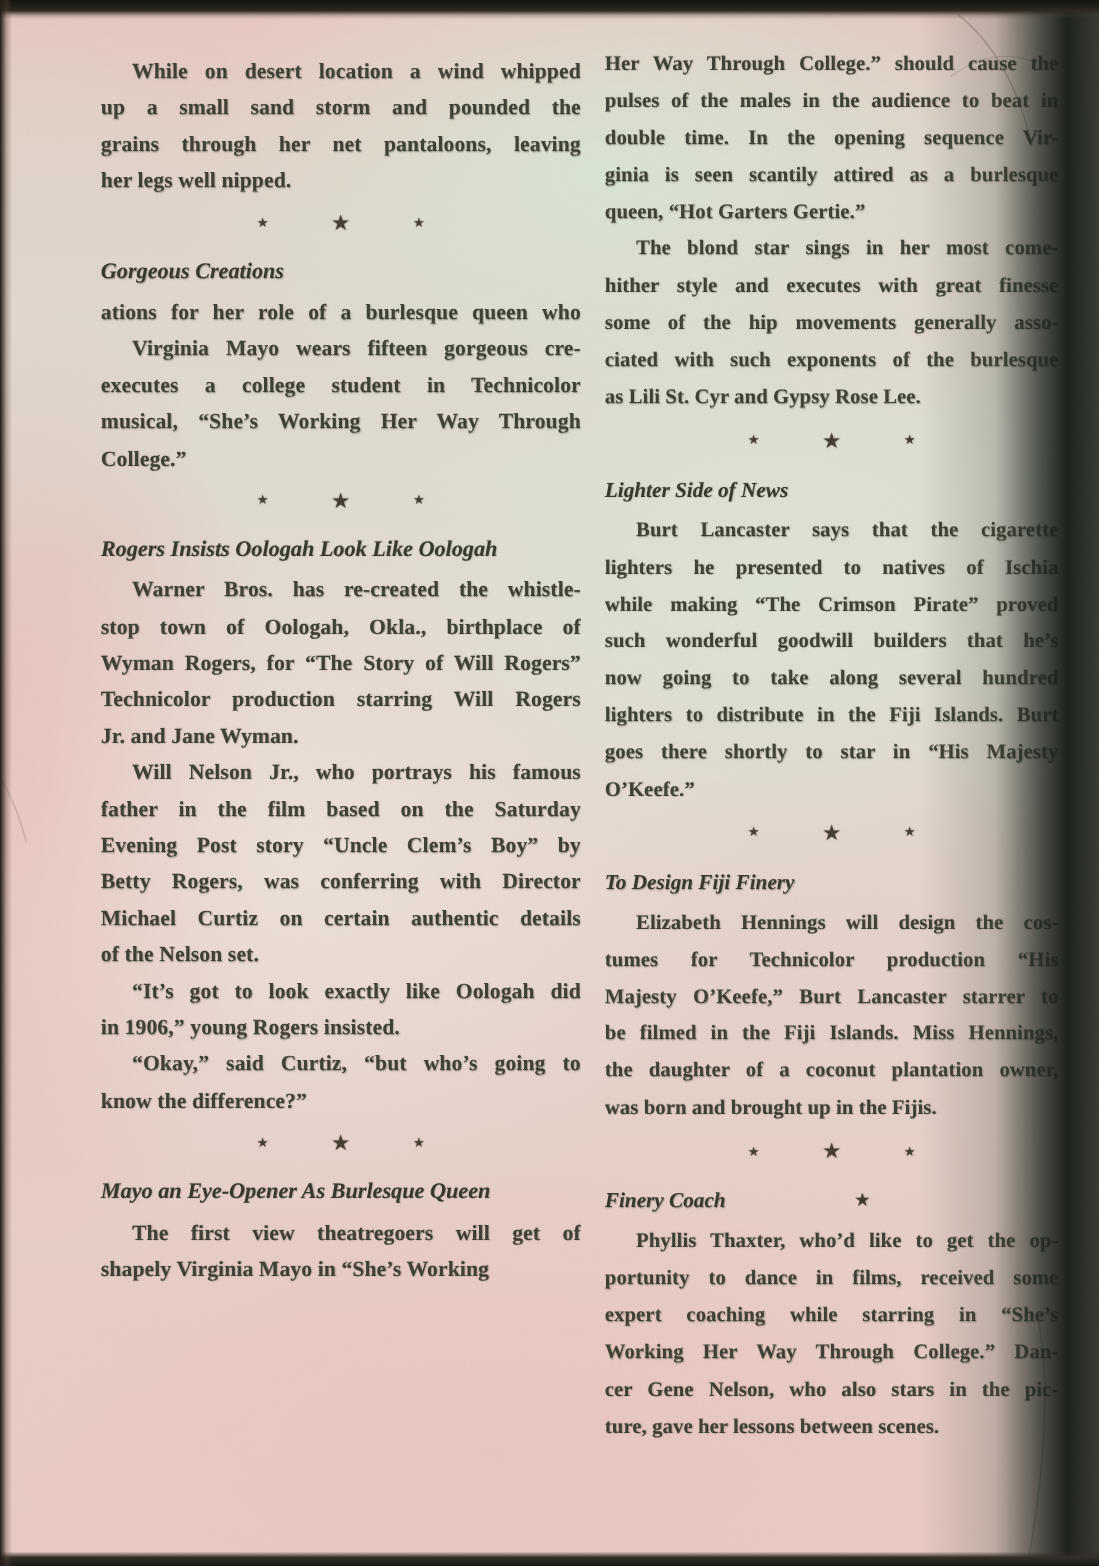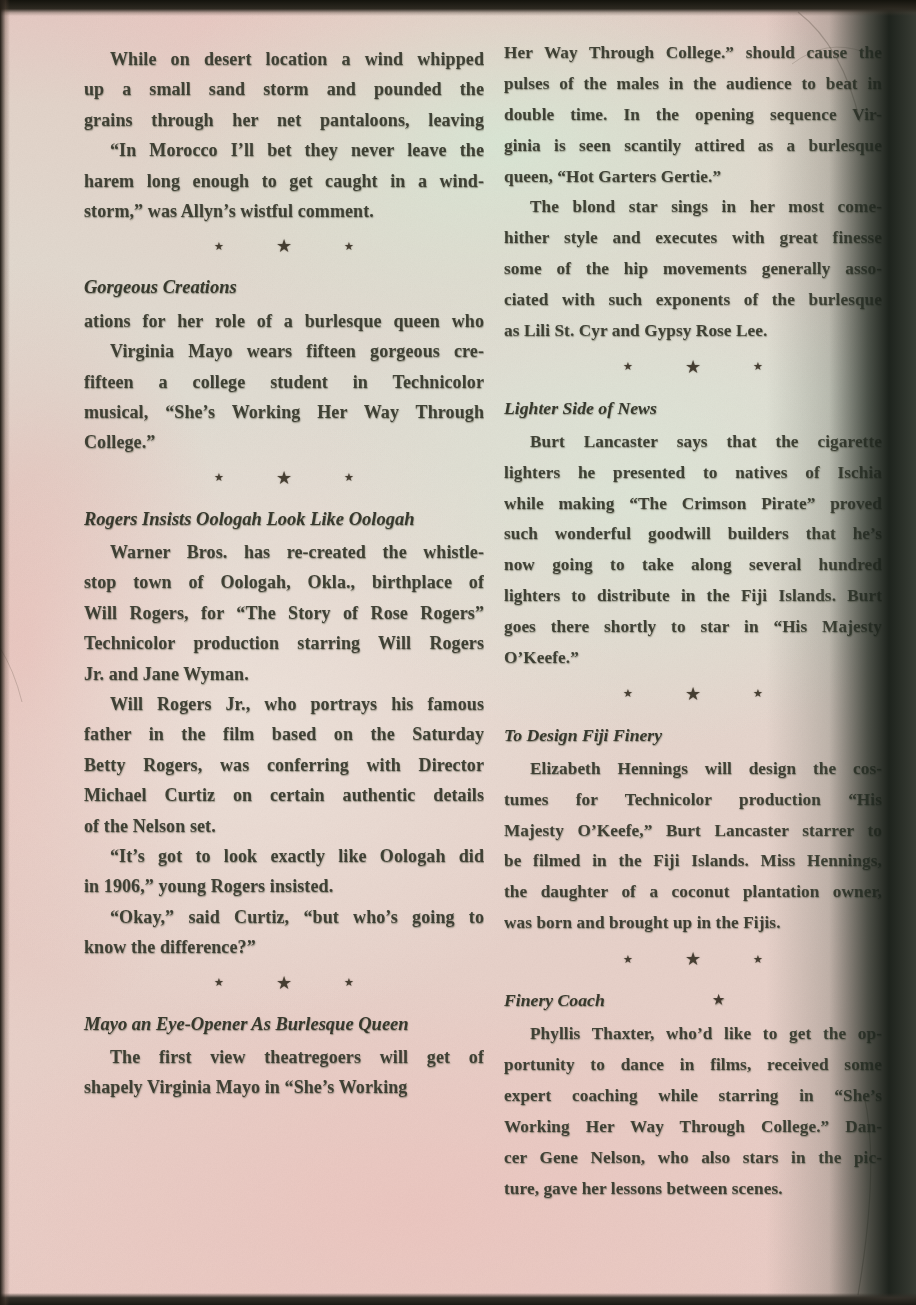--- a/index.html
+++ b/index.html
@@ -72,59 +72,56 @@
         </feComponentTransfer>
     </filter>
     <rect width="916" height="1305" filter="url(#noiseF)"></rect>
   </svg>
 
   <div class="col col-left" id="col-left">
       <div class="para">
         <div class="line first">While on desert location a wind whipped</div>
         <div class="line">up a small sand storm and pounded the</div>
         <div class="line">grains through her net pantaloons, leaving</div>
-      </div>
-      <div class="para">
-        <div class="line first">“In Morocco I’ll bet they never leave the</div>
-        <div class="line">harem long enough to get caught in a wind-</div>
-        <div class="line last">storm,” was Allyn’s wistful comment.</div>
+        <div class="line last">her legs well nipped.</div>
       </div>
       <div class="separator">
         <span class="star-sm">★</span>
         <span class="star-lg">★</span>
         <span class="star-sm">★</span>
       </div>
       <div class="heading">
         <span>Gorgeous Creations</span>
       </div>
       <div class="para">
         <div class="line">ations for her role of a burlesque queen who</div>
         <div class="line first">Virginia Mayo wears fifteen gorgeous cre-</div>
-        <div class="line">fifteen a college student in Technicolor</div>
+        <div class="line">executes a college student in Technicolor</div>
         <div class="line">musical, “She’s Working Her Way Through</div>
         <div class="line last">College.”</div>
       </div>
       <div class="separator">
         <span class="star-sm">★</span>
         <span class="star-lg">★</span>
         <span class="star-sm">★</span>
       </div>
       <div class="heading">
         <span>Rogers Insists Oologah Look Like Oologah</span>
       </div>
       <div class="para">
         <div class="line first">Warner Bros. has re-created the whistle-</div>
         <div class="line">stop town of Oologah, Okla., birthplace of</div>
-        <div class="line">Will Rogers, for “The Story of Rose Rogers”</div>
+        <div class="line">Wyman Rogers, for “The Story of Will Rogers”</div>
         <div class="line">Technicolor production starring Will Rogers</div>
         <div class="line last">Jr. and Jane Wyman.</div>
       </div>
       <div class="para">
-        <div class="line first">Will Rogers Jr., who portrays his famous</div>
+        <div class="line first">Will Nelson Jr., who portrays his famous</div>
         <div class="line">father in the film based on the Saturday</div>
+        <div class="line">Evening Post story “Uncle Clem’s Boy” by</div>
         <div class="line">Betty Rogers, was conferring with Director</div>
         <div class="line">Michael Curtiz on certain authentic details</div>
         <div class="line last">of the Nelson set.</div>
       </div>
       <div class="para">
         <div class="line first">“It’s got to look exactly like Oologah did</div>
         <div class="line last">in 1906,” young Rogers insisted.</div>
       </div>
       <div class="para">
         <div class="line first">“Okay,” said Curtiz, “but who’s going to</div>

